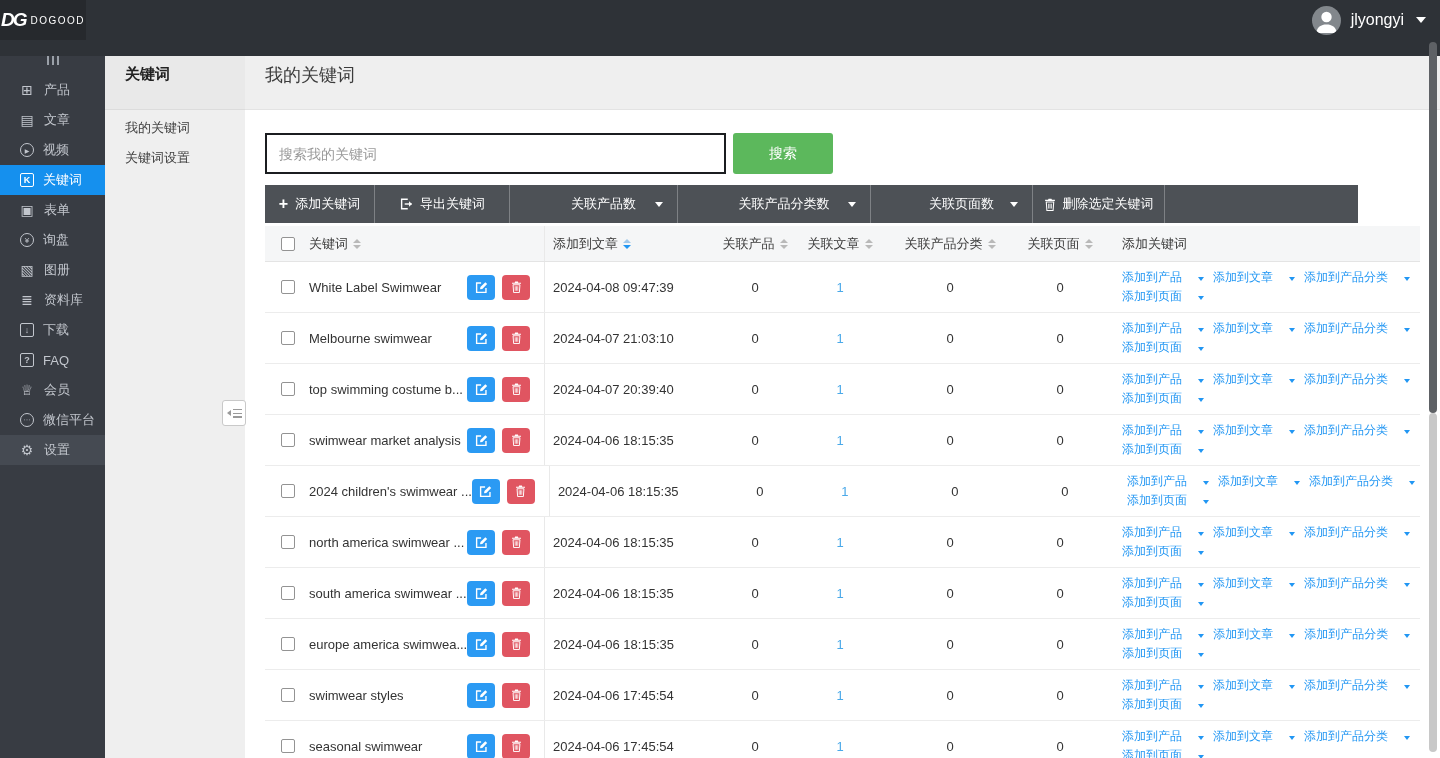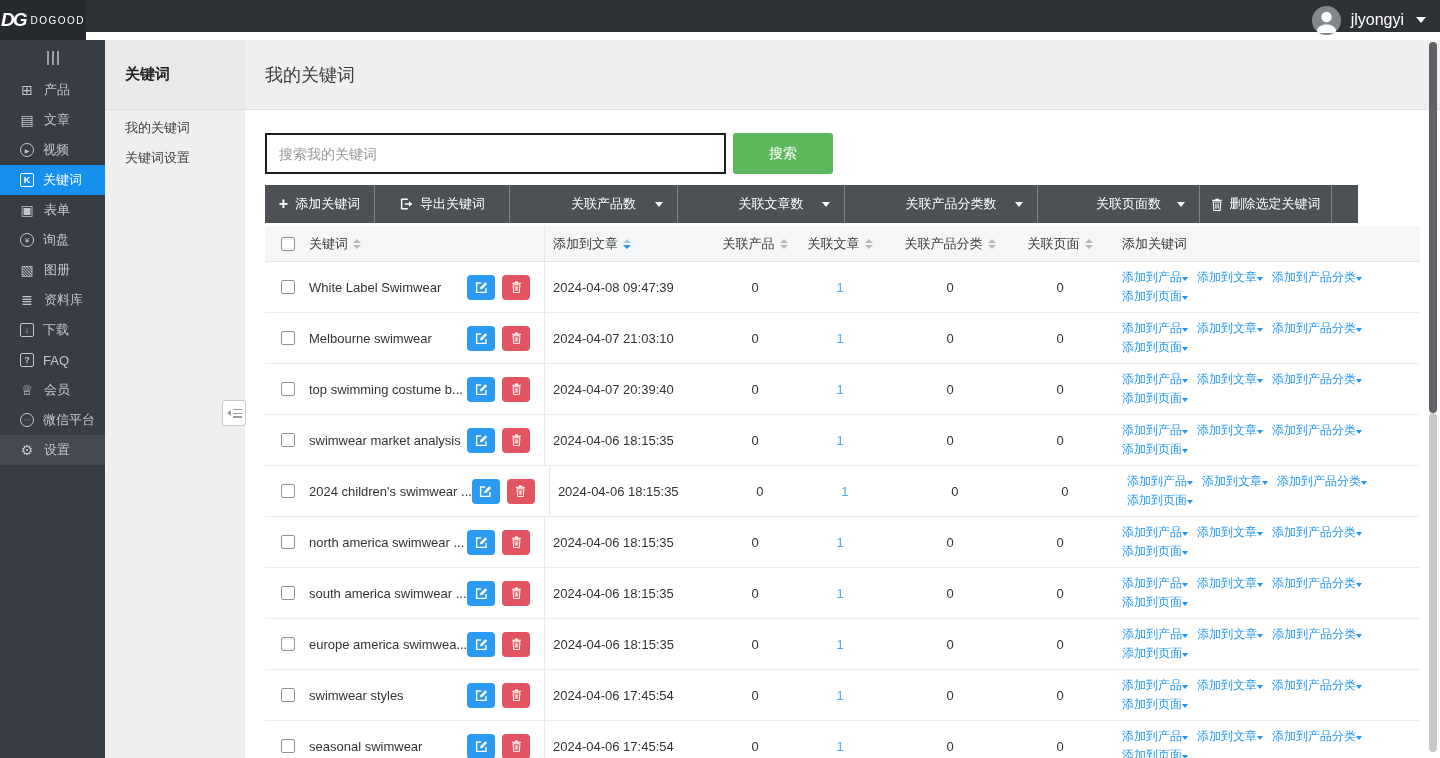--- a/index.html
+++ b/index.html
@@ -1,20 +1,20 @@
 <!DOCTYPE html>
 <html><head>
 <meta charset="utf-8">
 <style>
   *{margin:0;padding:0;box-sizing:border-box;font-family:"Liberation Sans","DejaVu Sans",sans-serif}
   html,body{background:#888}
   #app{position:relative;width:1440px;height:758px;overflow:hidden;background:#fff;margin:0 auto}
 
   
-  .topbar{position:absolute;left:0;top:0;width:1440px;height:32px;background:#2e3237;z-index:10}
+  .topbar{position:absolute;left:0;top:0;width:1440px;height:56px;background:#2e3237;z-index:10}
   .logo-box{position:absolute;left:0;top:0;width:86px;height:40px;background:#26292d;display:flex;align-items:center;justify-content:center;gap:5px}
   .logo-dg{color:#fff;font-size:19px;font-weight:800;letter-spacing:-2px;font-style:italic}
   .logo-text{color:#fff;font-size:10px;font-weight:400;letter-spacing:1.5px}
   .user{position:absolute;right:14px;top:0;height:40px;display:flex;align-items:center;gap:10px;cursor:pointer}
   .avatar{width:29px;height:29px;border-radius:50%;background:#82878c;overflow:hidden;display:flex;align-items:flex-end;justify-content:center}
   .username{color:#fff;font-size:16px;font-weight:500}
   .u-caret{width:0;height:0;border-left:5px solid transparent;border-right:5px solid transparent;border-top:6px solid #fff;margin-left:2px}
 
   
   .sidebar{position:absolute;left:0;top:40px;width:105px;height:718px;background:#383c43;z-index:9}
@@ -75,21 +75,21 @@
   .sort b{display:block;width:0;height:0;border-left:4px solid transparent;border-right:4px solid transparent}
   .sort .up{border-bottom:4px solid #b9b9b9}
   .sort .down{border-top:4px solid #b9b9b9}
   .sort.active .up{border-bottom-color:#9fc7ea}
   .sort.active .down{border-top-color:#2196f3}
   .btn-edit,.btn-del{width:28px;height:25px;border:none;border-radius:4px;display:flex;align-items:center;justify-content:center;padding:0;cursor:pointer}
   .btn-edit{background:#2b9af3;margin-right:7px}
   .btn-del{background:#e05561;margin-right:14px}
   .count-link{color:#4aa9e9;cursor:pointer}
   .act-line{height:19px;display:flex;align-items:center}
-  .act-link{color:#2196f3;font-size:12px;display:inline-flex;align-items:center;gap:0;margin-right:9px;white-space:nowrap;cursor:pointer;text-decoration:none}
+  .act-link{color:#2196f3;font-size:12px;display:inline-flex;align-items:center;gap:16px;margin-right:9px;white-space:nowrap;cursor:pointer;text-decoration:none}
   .lcaret{width:0;height:0;border-left:3.5px solid transparent;border-right:3.5px solid transparent;border-top:4px solid #2196f3;margin-top:2px}
 
   
   .sb-thumb{position:absolute;right:3px;top:42px;width:8px;height:371px;background:#5e6165;border-radius:4px;z-index:30}
   .sb-track{position:absolute;right:3px;top:413px;width:8px;height:339px;background:#c8c8c8;border-radius:4px;z-index:30}
 </style>
 </head>
 <body>
 
 <div id="app">
@@ -203,24 +203,20 @@
                 <path d="M6.5 7h8" stroke="#fff" stroke-width="1.6"></path>
                 <path d="M11.5 3.8 14.8 7l-3.3 3.2z" fill="#fff"></path>
               </svg>
           </span>
           <span>导出关键词</span>
         </div>
         <div class="t-btn t-dd d1">
           <span>关联产品数</span>
           <span class="t-caret"></span>
         </div>
-        <div class="t-btn t-dd d2">
-          <span>关联文章数</span>
-          <span class="t-caret"></span>
-        </div>
         <div class="t-btn t-dd d3">
           <span>关联产品分类数</span>
           <span class="t-caret"></span>
         </div>
         <div class="t-btn t-dd d4">
           <span>关联页面数</span>
           <span class="t-caret"></span>
         </div>
         <div class="t-btn w7">
           <span style="display:flex">

